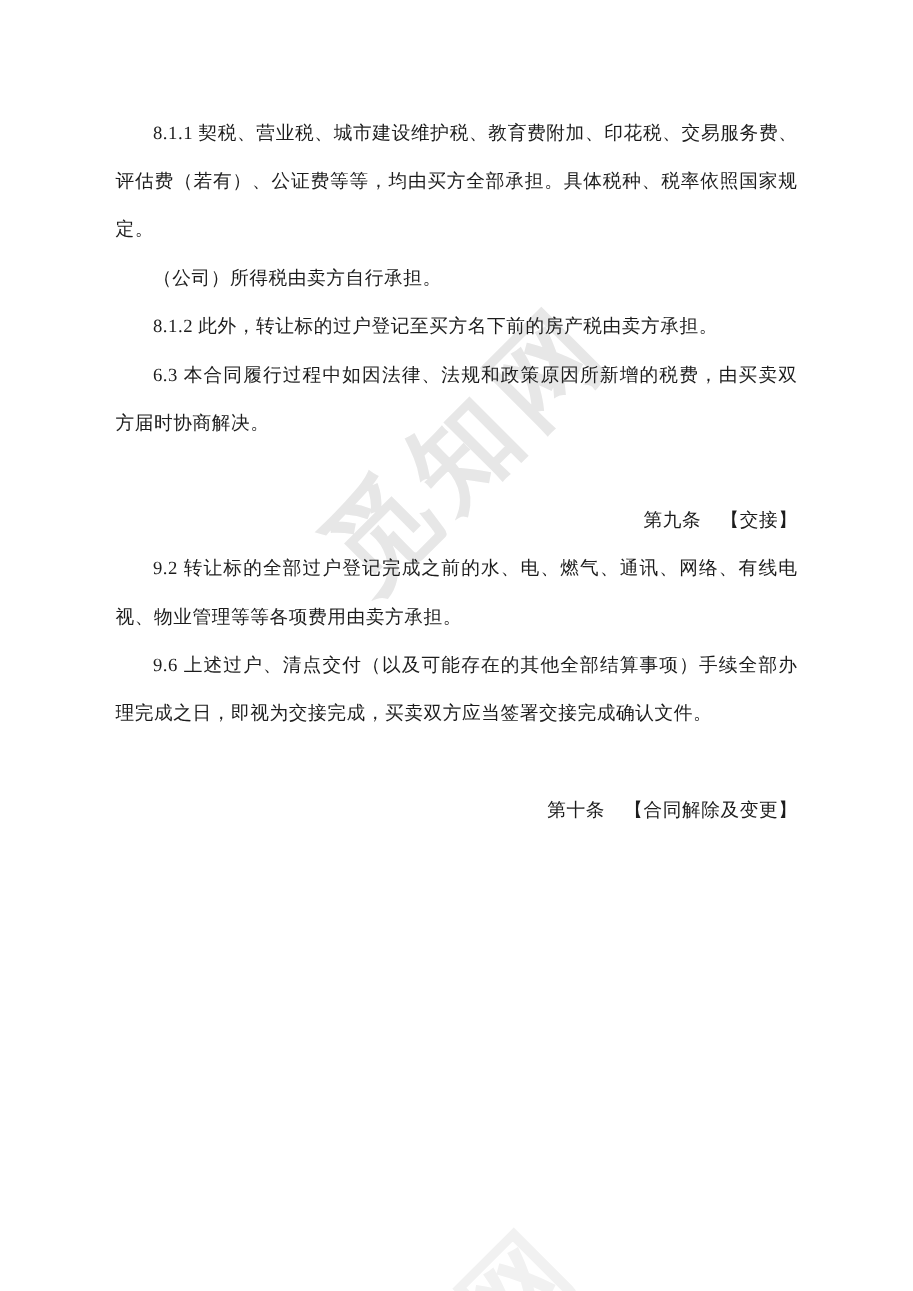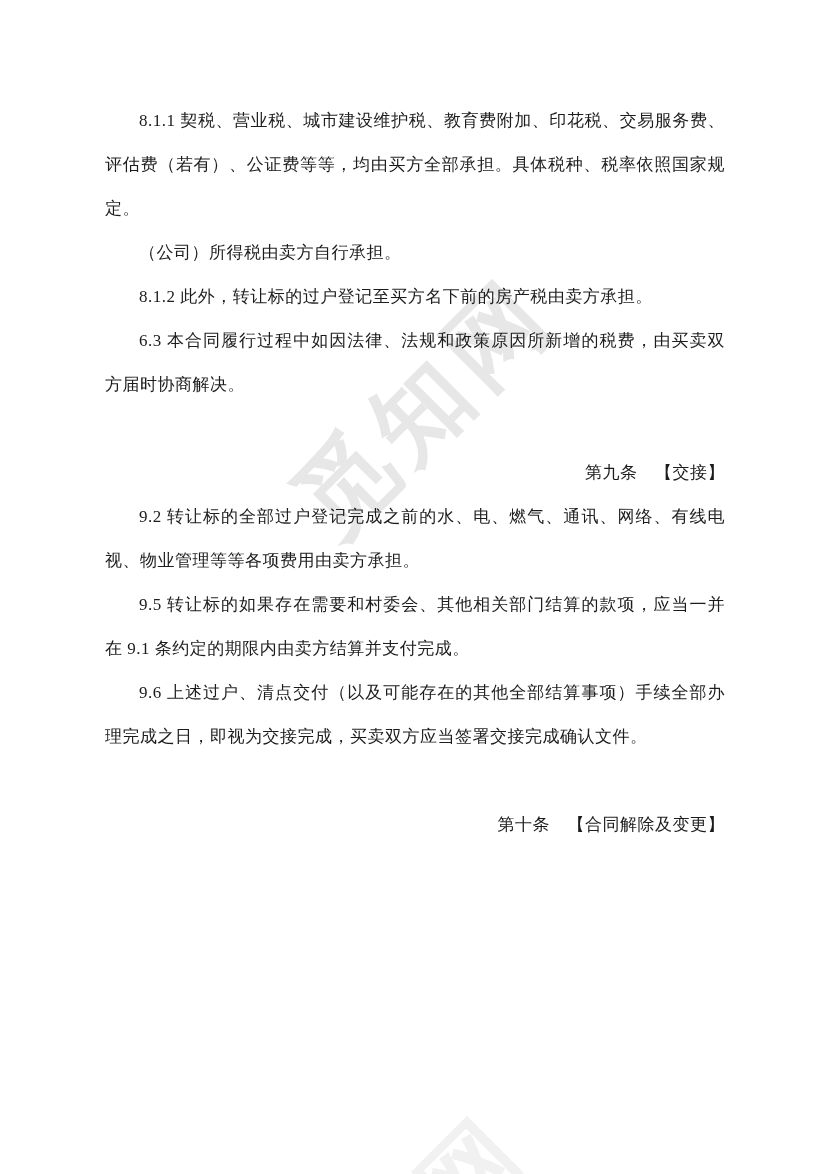--- a/index.html
+++ b/index.html
@@ -69,18 +69,17 @@
 
   <div class="watermark wm-bottom">觅知网</div>
 
   <div class="content">
     <p class="body">8.1.1 契税、营业税、城市建设维护税、教育费附加、印花税、交易服务费、评估费（若有）、公证费等等，均由买方全部承担。具体税种、税率依照国家规定。</p>
     <p class="body">（公司）所得税由卖方自行承担。</p>
     <p class="body">8.1.2 此外，转让标的过户登记至买方名下前的房产税由卖方承担。</p>
     <p class="body">6.3 本合同履行过程中如因法律、法规和政策原因所新增的税费，由买卖双方届时协商解决。</p>
     <p class="heading">第九条　【交接】</p>
     <p class="body">9.2 转让标的全部过户登记完成之前的水、电、燃气、通讯、网络、有线电视、物业管理等等各项费用由卖方承担。</p>
-    <p class="body">9.5 转让标的如果存在需要和村委会、其他相关部门结算的款项，应当一并在 9.1 条约定的期限内由卖方结算并支付完成。</p>
     <p class="body">9.6 上述过户、清点交付（以及可能存在的其他全部结算事项）手续全部办理完成之日，即视为交接完成，买卖双方应当签署交接完成确认文件。</p>
     <p class="heading">第十条　【合同解除及变更】</p>
   </div>
 
 </div>
 
 </body></html>

